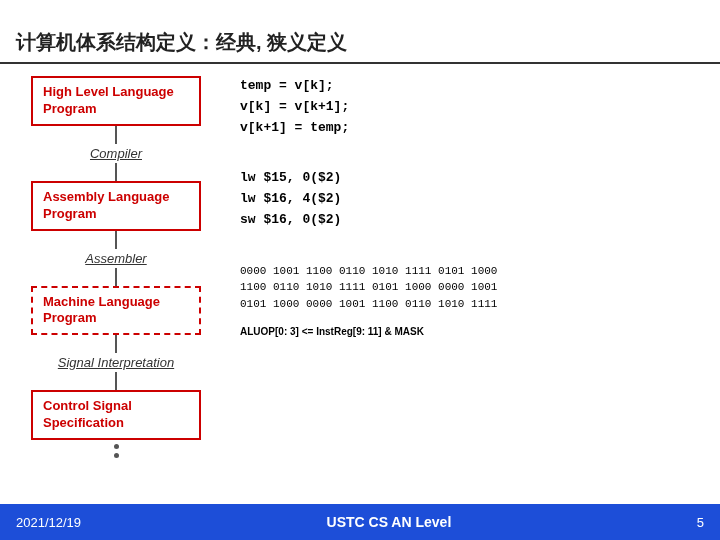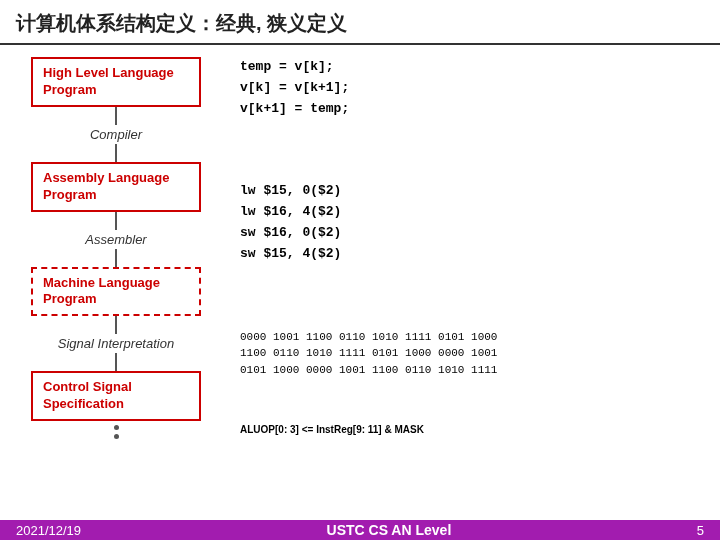--- a/index.html
+++ b/index.html
@@ -9,20 +9,21 @@
       background: #fff;
       font-family: Arial, sans-serif;
       overflow: hidden;
       position: relative;
     }
 
     
     .header {
       padding: 10px 16px 6px 16px;
       border-bottom: 2px solid #333;
+      margin-top: 19px;
     }
     .header-title {
       font-size: 20px;
       font-weight: bold;
       color: #222;
     }
 
     
     .main {
       display: flex;
@@ -63,30 +64,30 @@
       height: 18px;
       margin: 0 auto;
     }
 
     .label-italic {
       font-style: italic;
       font-size: 13px;
       color: #333;
       text-align: center;
       margin: 2px 0;
+      text-decoration: underline;
     }
 
     
     .right-col {
       flex: 1;
       padding-left: 24px;
       padding-top: 4px;
       display: flex;
       flex-direction: column;
-      gap: 32px;
     }
 
     .code-block {
       font-family: 'Courier New', monospace;
       font-size: 13px;
       color: #000;
       font-weight: bold;
       line-height: 1.6;
       margin-bottom: 10px;
     }
@@ -116,22 +117,22 @@
       color: #000;
       font-weight: bold;
     }
 
     
     .footer {
       position: absolute;
       bottom: 0;
       left: 0;
       right: 0;
-      height: 20px;
-      background: #a21caf;
+      height: 36px;
+      background: #1d4ed8;
       display: flex;
       align-items: center;
       justify-content: space-between;
       padding: 0 16px;
     }
     .footer-date {
       color: #fff;
       font-size: 13px;
     }
     .footer-center {
@@ -196,21 +197,20 @@
     <div class="code-block">
       <div>temp = v[k];</div>
       <div>v[k] = v[k+1];</div>
       <div>v[k+1] = temp;</div>
     </div>
 
     <div class="code-assembly">
       <div>lw  $15,  0($2)</div>
       <div>lw  $16,  4($2)</div>
       <div>sw $16,  0($2)</div>
-      <div>sw $15,  4($2)</div>
     </div>
 
     <div class="code-machine">
       <div>0000 1001 1100 0110 1010 1111 0101 1000</div>
       <div>1100 0110 1010 1111 0101 1000 0000 1001</div>
       <div>0101 1000 0000 1001 1100 0110 1010 1111</div>
     </div>
 
     <div class="code-control">
       <span>ALUOP[0: 3] &lt;= InstReg[9: 11] &amp; MASK</span>

